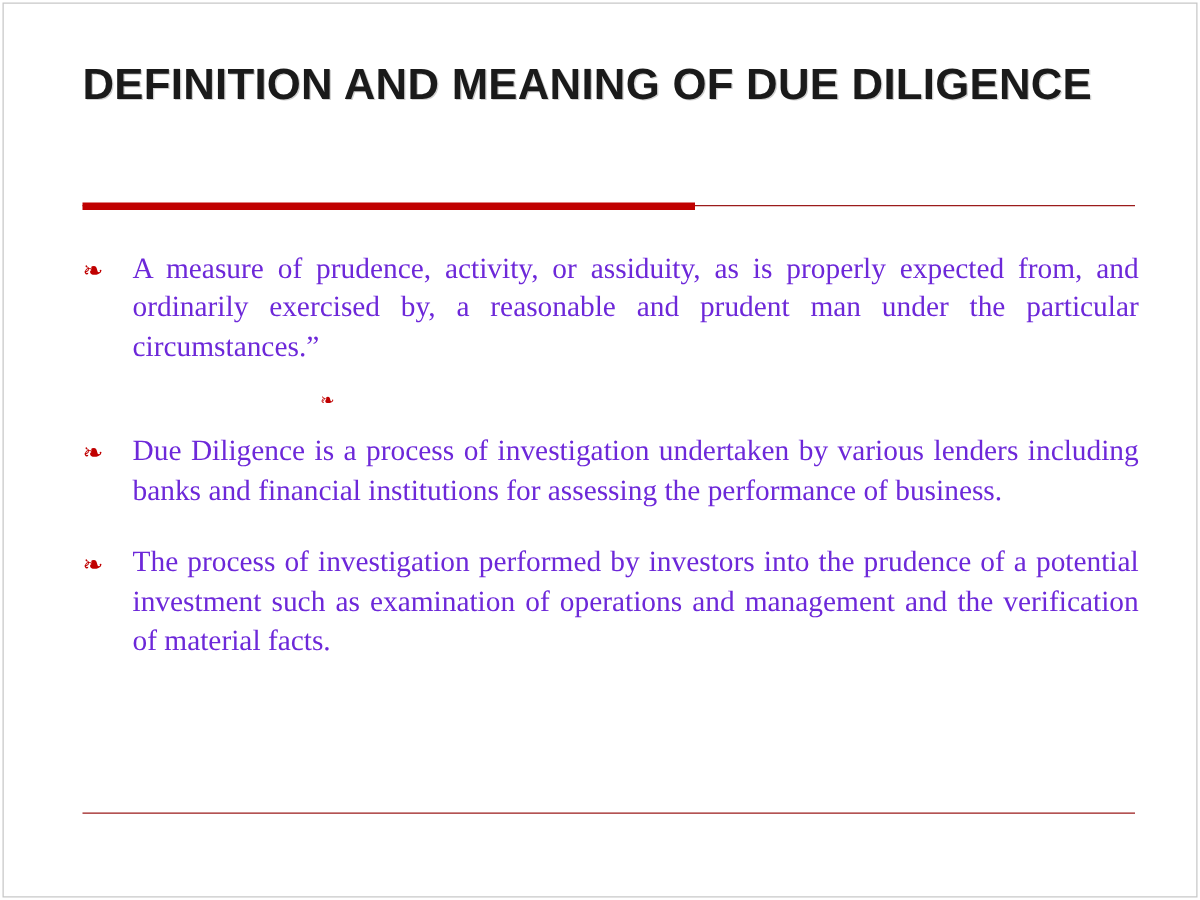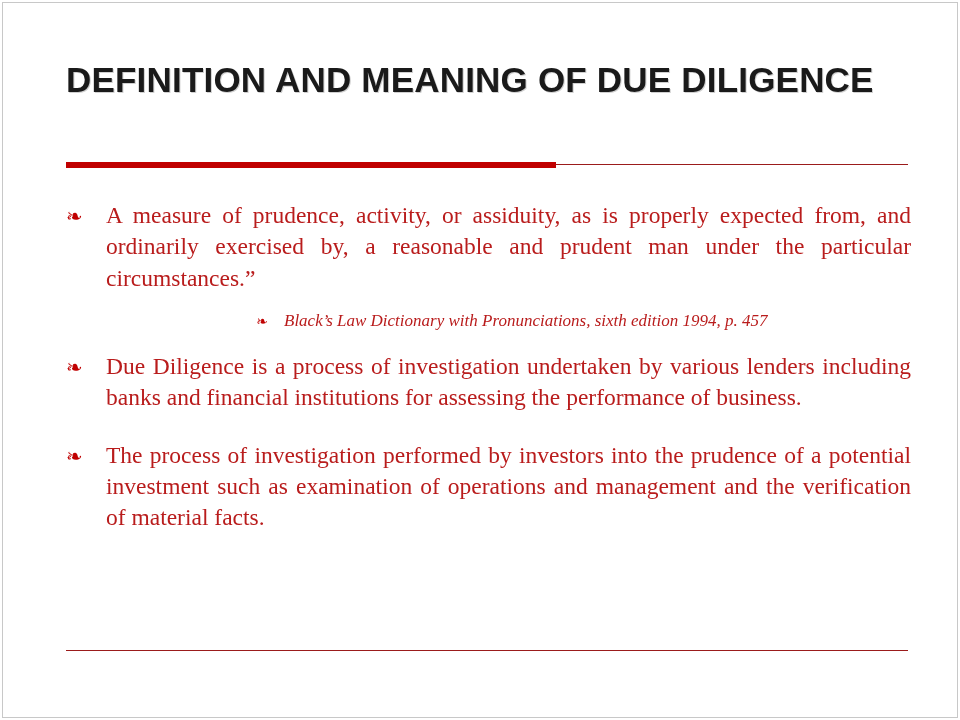--- a/index.html
+++ b/index.html
@@ -26,21 +26,21 @@
     left: 2px;
     top: 2px;
     right: 2px;
     bottom: 2px;
     border: 1px solid #c8c8c8;
     pointer-events: none;
   }
   .title {
     position: absolute;
     left: 66px;
-    top: 58px;
+    top: 46px;
     width: 840px;
     font-family: "Liberation Sans", sans-serif;
     font-weight: bold;
     font-size: 35px;
     line-height: 1.24;
     color: #1a1a1a;
     letter-spacing: 0.2px;
     text-shadow: 1px 1px 0 rgba(170,170,170,0.55);
   }
   .title-rules {
@@ -97,21 +97,21 @@
     width: 40px;
     padding-top: 6px;
   }
   .lvl2 .marker {
     font-size: 14px;
     width: 28px;
     padding-top: 4px;
   }
   .text {
     flex: 1 1 auto;
-    color: #b91c1c;
+    color: #6d28d9;
     text-align: justify;
   }
   .lvl1 .text {
     font-size: 23.5px;
     line-height: 1.34;
   }
   .lvl2 .text {
     font-size: 17px;
     line-height: 1.3;
     font-style: italic;
@@ -142,21 +142,20 @@
 
   <div class="body">
 
     <div class="bullet-row lvl1">
       <span class="marker">❧</span>
       <span class="text">A measure of prudence, activity, or assiduity, as is properly expected from, and ordinarily exercised by, a reasonable and prudent man under the particular circumstances.”</span>
     </div>
 
     <div class="bullet-row lvl2">
       <span class="marker">❧</span>
-      <span class="text">Black’s Law Dictionary with Pronunciations, sixth edition 1994, p. 457</span>
     </div>
 
     <div class="bullet-row lvl1">
       <span class="marker">❧</span>
       <span class="text">Due Diligence is a process of investigation undertaken by various lenders including banks and financial institutions for assessing the performance of business.</span>
     </div>
 
     <div class="bullet-row lvl1">
       <span class="marker">❧</span>
       <span class="text">The process of investigation performed by investors into the prudence of a potential investment such as examination of operations and management and the verification of material facts.</span>

